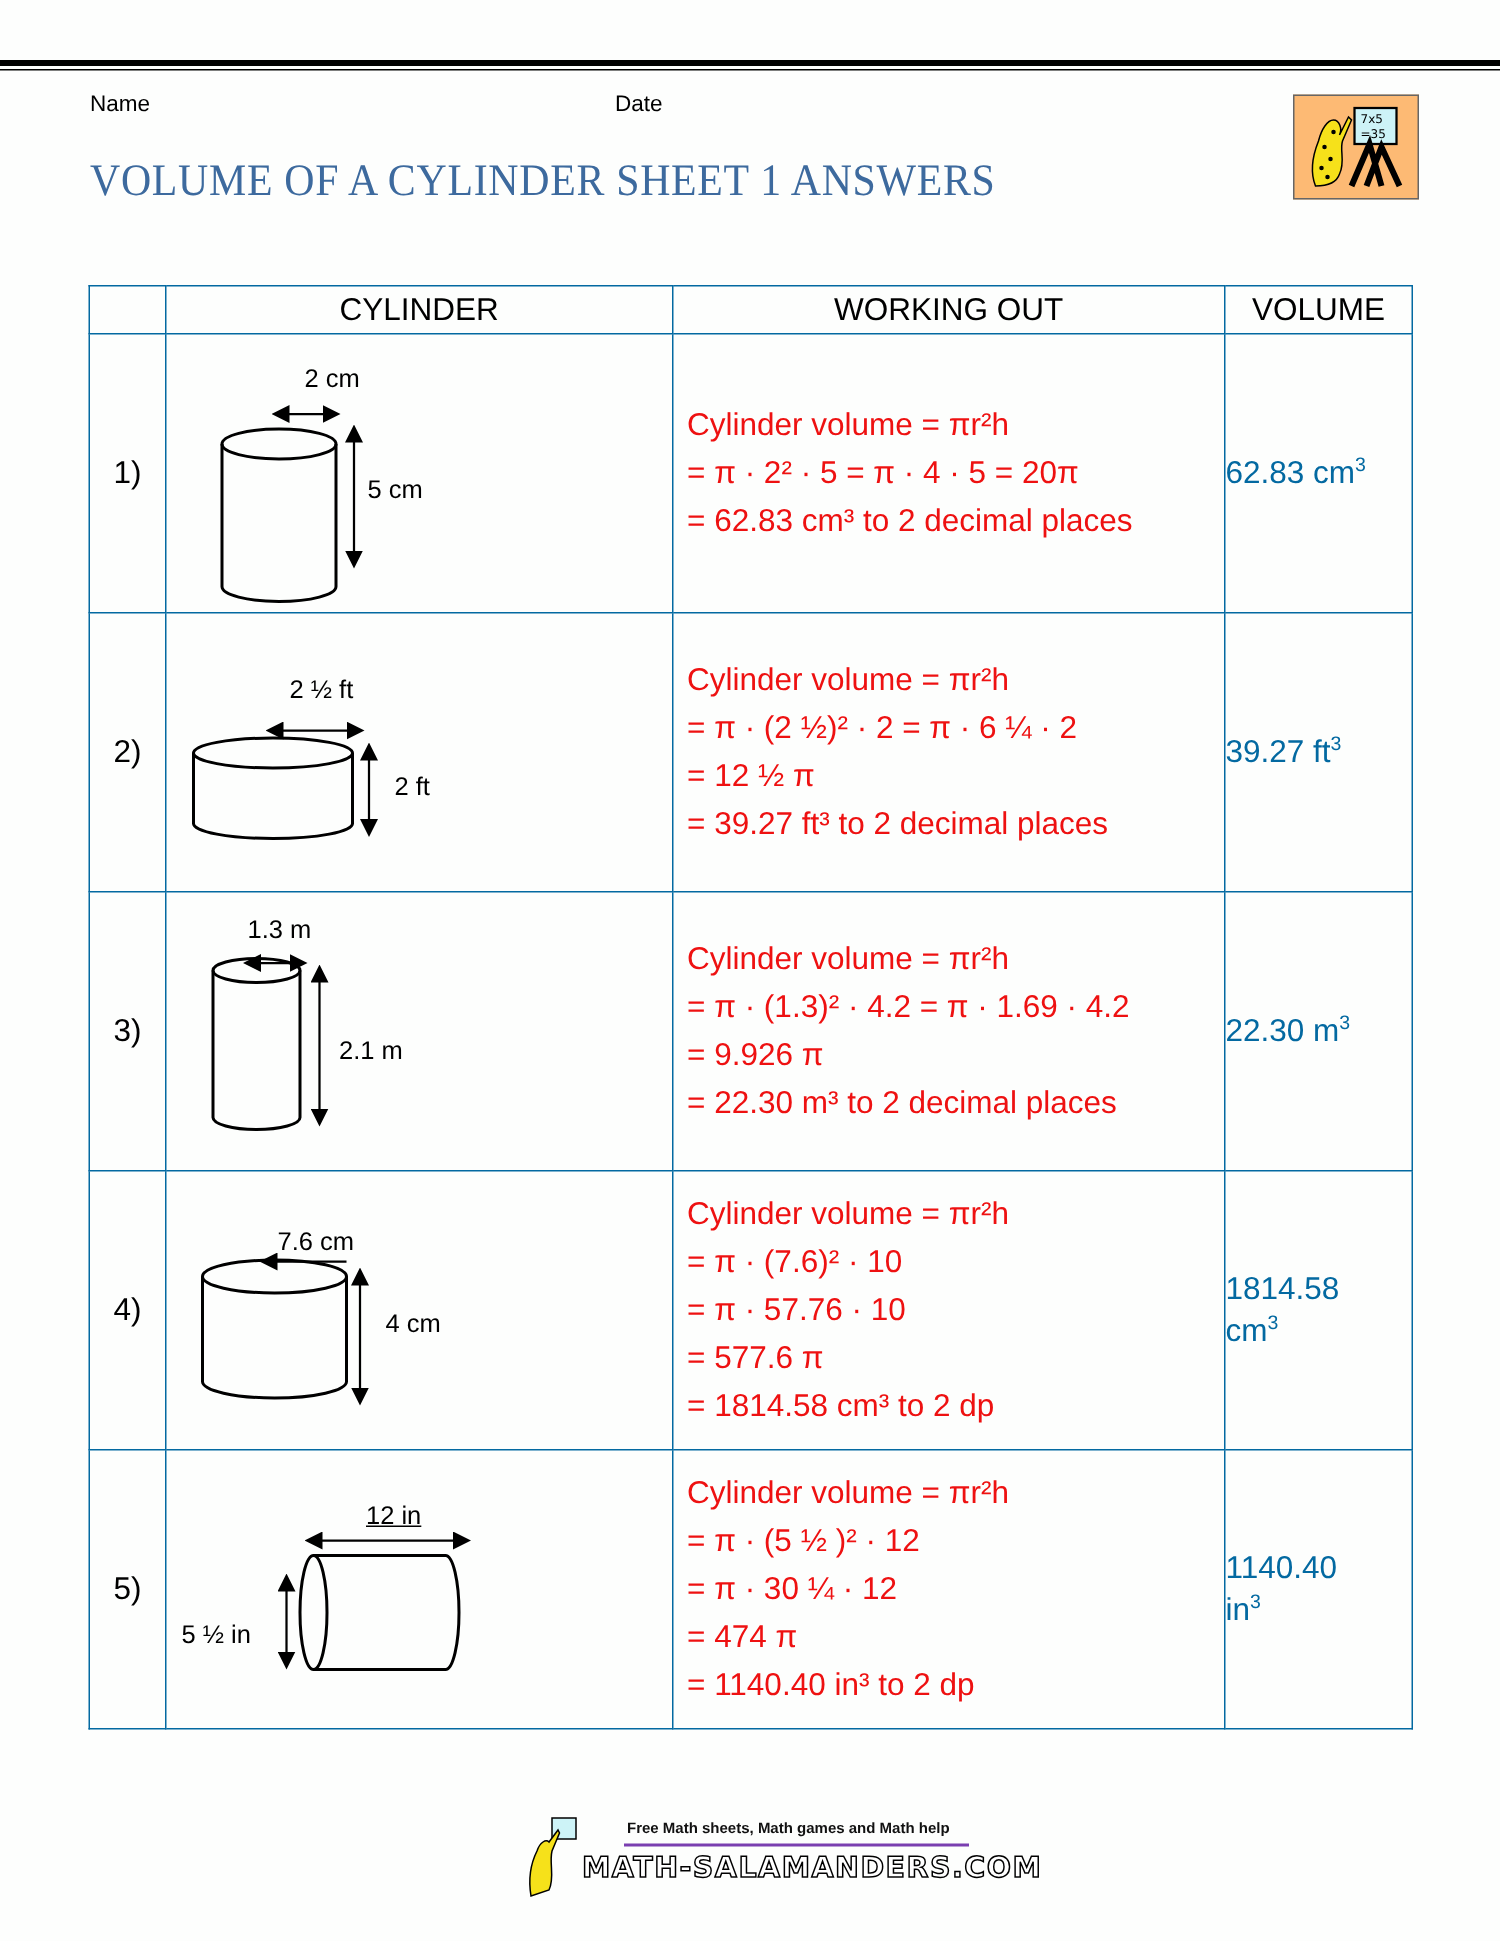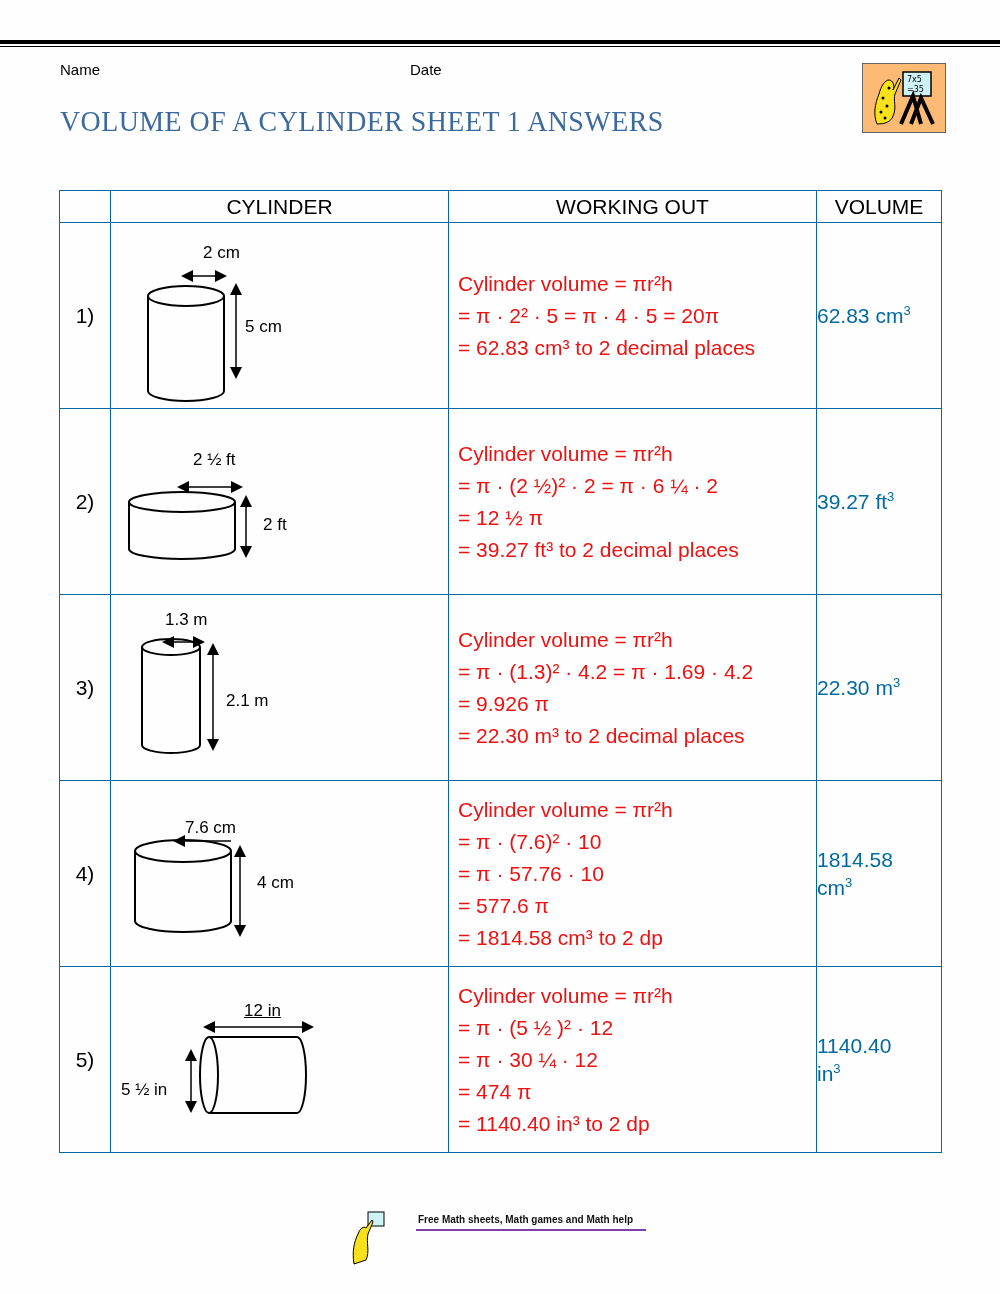--- a/index.html
+++ b/index.html
@@ -186,13 +186,14 @@
   </tbody>
 </table>
 
 <div class="footer">
   <svg width="40" height="60" style="position:absolute;left:0;top:0;">
     <rect x="20" y="4" width="16" height="14" fill="#cdf3f7" stroke="#000"></rect>
     <path d="M6 56 C4 44 6 34 10 26 C12 20 16 18 18 20 L24 12 L25 14 L20 26 C18 34 22 44 18 52 Z" fill="#f6e11a" stroke="#000" stroke-width="1"></path>
   </svg>
   <div class="tag">Free Math sheets, Math games and Math help</div>
   <div class="line"></div>
+  <div class="site">MATH-SALAMANDERS.COM</div>
 </div>
 
 </body></html>

